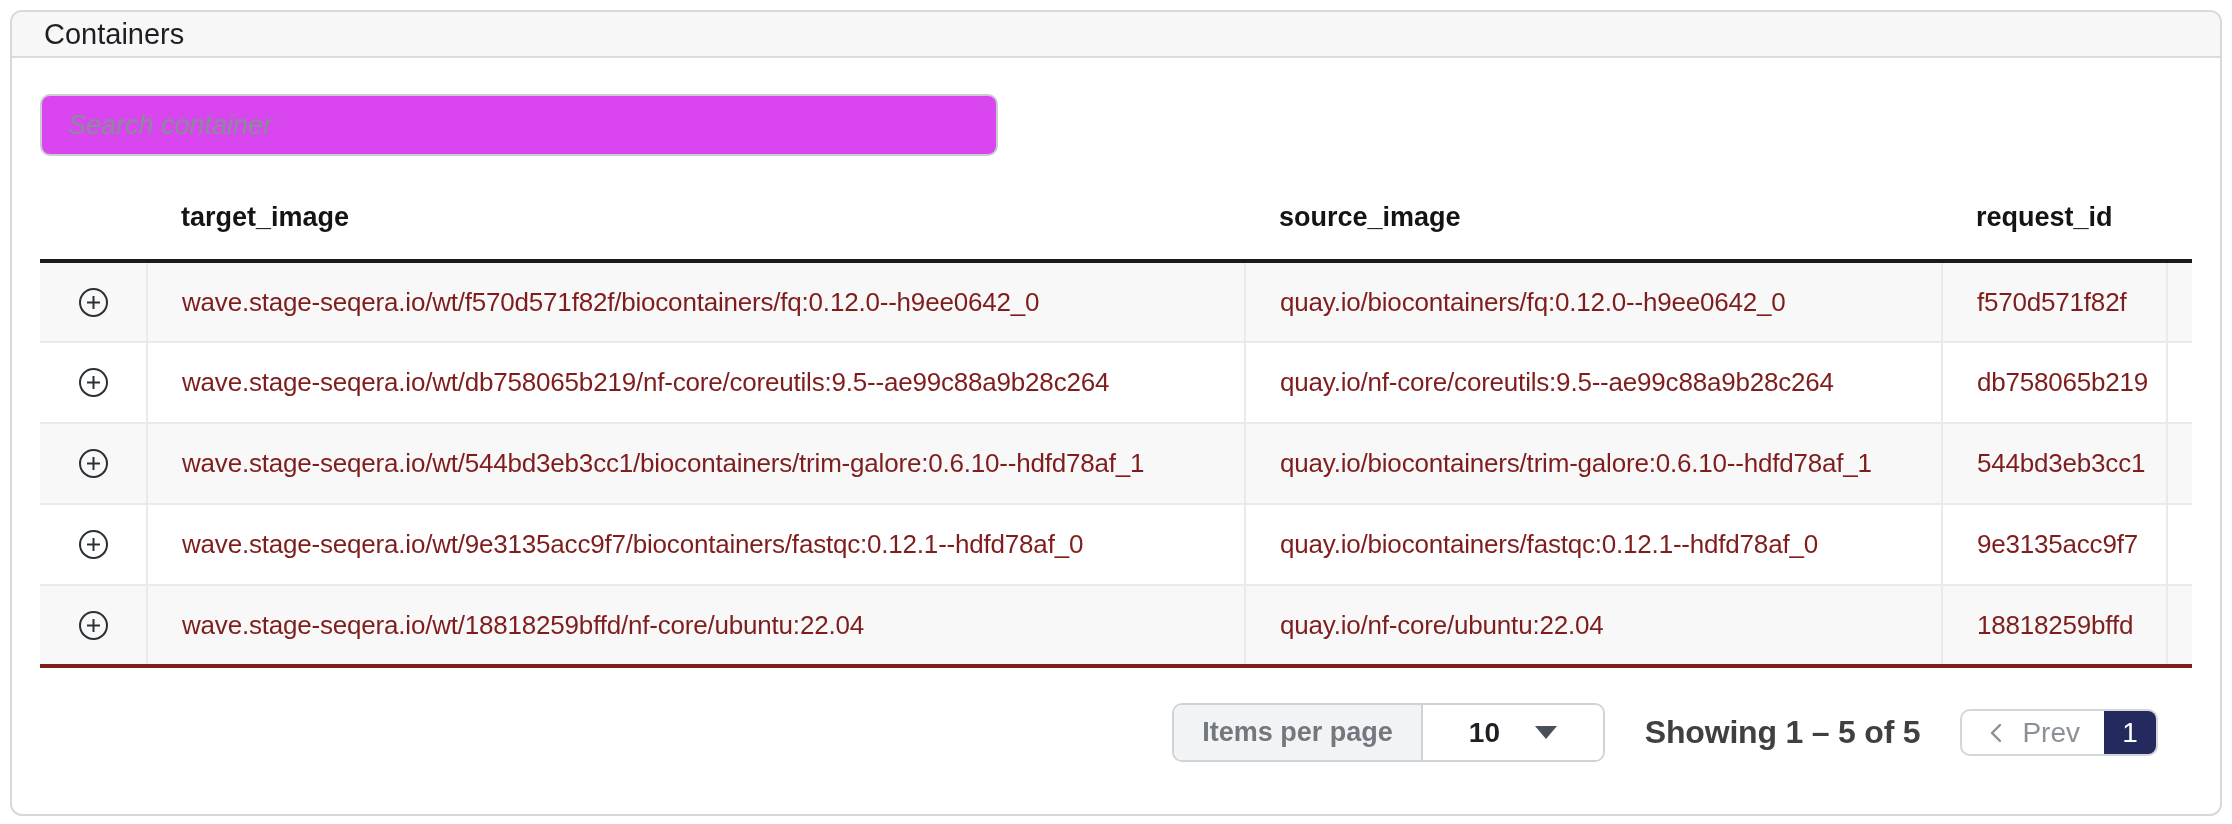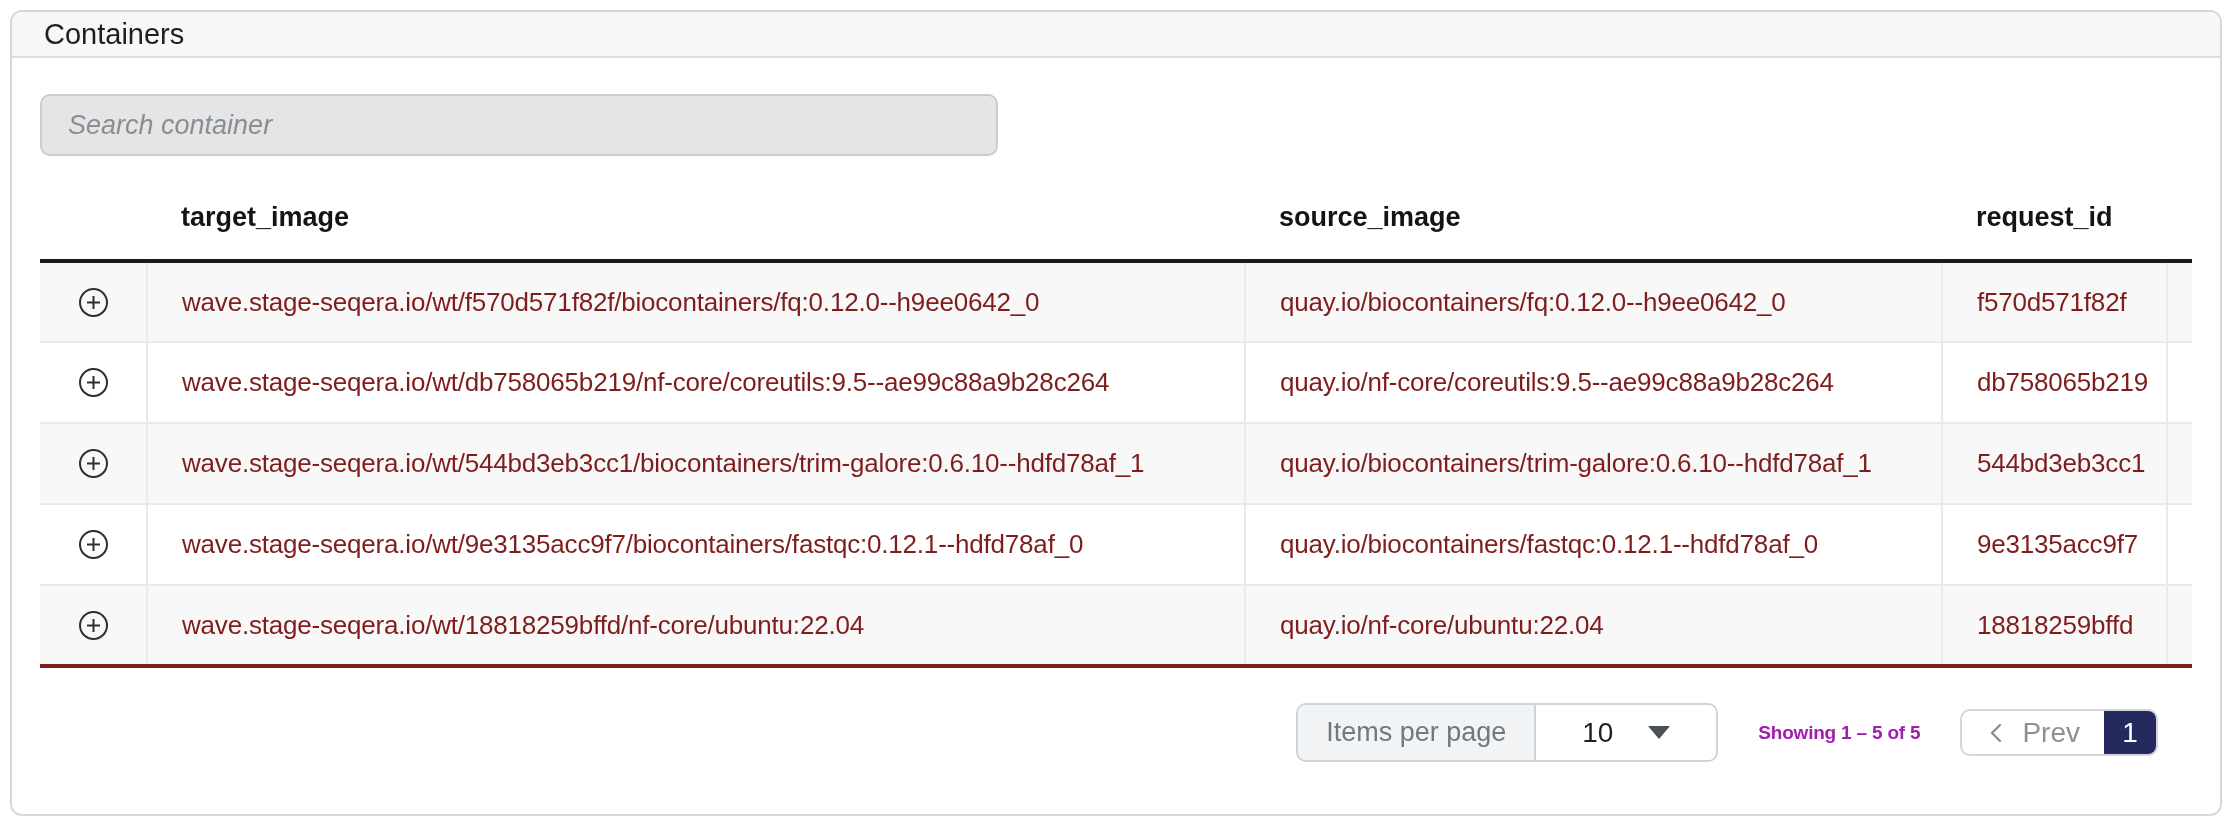--- a/index.html
+++ b/index.html
@@ -15,21 +15,21 @@
     height: 46px; background: #f7f7f7; border-bottom: 2px solid #dcdcdc;
     display: flex; align-items: center; padding: 0 32px;
   }
   .card-title { font-size: 29px; font-weight: 400; color: #1c2025; }
 
   .card-body { padding: 36px 28px 0 28px; }
 
   .search-input {
     width: 958px; height: 62px; border: 2px solid #c9cdd2; border-radius: 10px;
     font-size: 27px; padding: 0 26px; color: #212529; outline: none;
-    font-family: "Liberation Sans", "DejaVu Sans", sans-serif; background: #e5e5e5;
+    font-family: "Liberation Sans", "DejaVu Sans", sans-serif; background: #d946ef;
   }
   .search-input::placeholder { font-style: italic; color: #868e96; }
 
   table.containers {
     margin-top: 20px; width: 2152px; border-collapse: collapse;
     table-layout: fixed; font-size: 26px;
   }
   col.c-expand { width: 107px; }
   col.c-target { width: 1098px; }
   col.c-source { width: 697px; }
@@ -58,38 +58,39 @@
 
   .table-footer {
     margin-top: 35px; display: flex; justify-content: flex-end;
     align-items: center; gap: 40px; padding-right: 34px;
   }
 
   .ipp-group {
     display: flex; align-items: stretch; height: 59px;
     border: 2px solid #ced3d8; border-radius: 10px; overflow: hidden;
     background: #ffffff;
+    font-weight: bold;
   }
   .ipp-label {
     background: #f1f3f5; color: #71787e; font-size: 27px;
     display: flex; align-items: center; padding: 0 28px;
     border-right: 2px solid #ced3d8; white-space: nowrap;
   }
   .ipp-select {
     width: 180px; display: flex; align-items: center;
     justify-content: space-between; padding: 0 46px; cursor: pointer;
     background: #ffffff;
   }
   .ipp-value { font-size: 28px; color: #1c2025; }
   .caret-down {
     width: 0; height: 0; border-left: 11px solid transparent;
     border-right: 11px solid transparent; border-top: 13px solid #495057;
   }
 
-  .showing-text { font-size: 19px; font-weight: 600; color: #a21caf; letter-spacing: -0.2px; }
+  .showing-text { font-size: 32px; font-weight: 600; color: #404040; letter-spacing: -0.2px; }
 
   .pager {
     display: flex; align-items: stretch; height: 47px;
     border: 2px solid #d4d7da; border-radius: 10px; overflow: hidden;
     background: #ffffff;
   }
   .pager-btn {
     display: flex; align-items: center; gap: 14px; padding: 0 24px;
     color: #8a9096; font-size: 28px; background: none; border: none;
     cursor: pointer; font-family: inherit;

